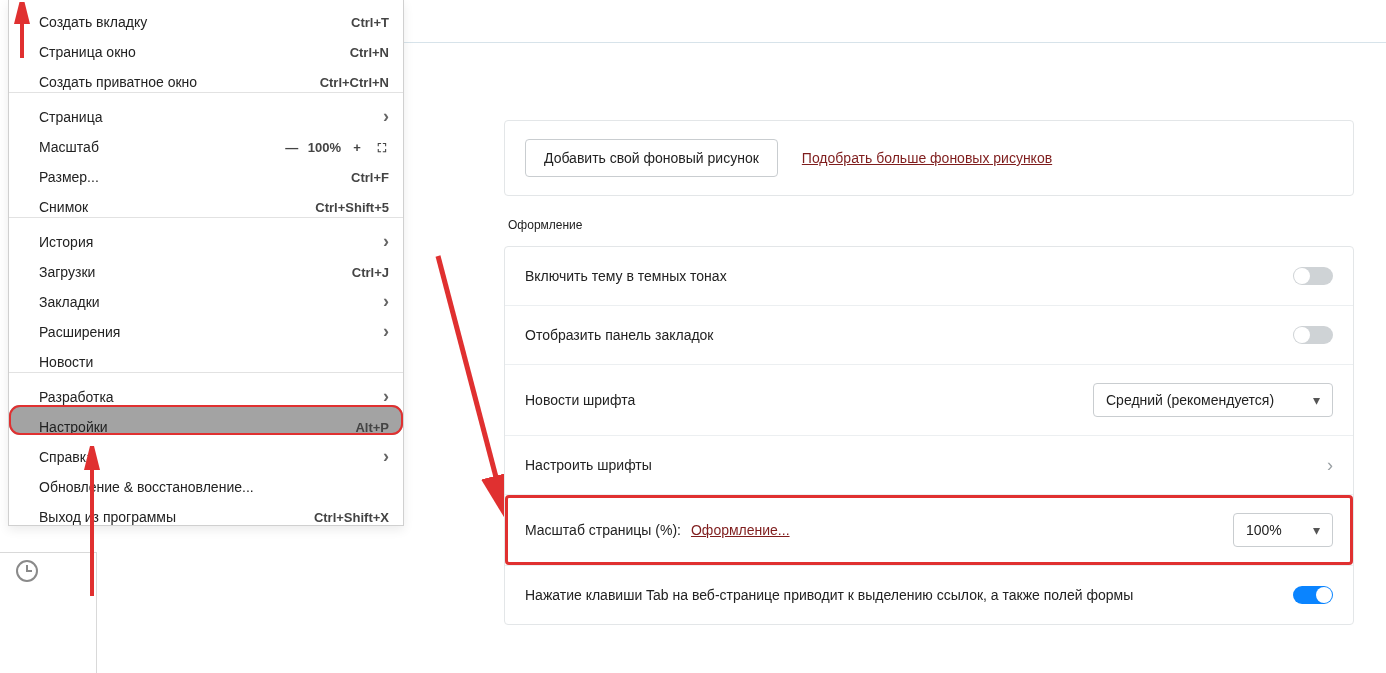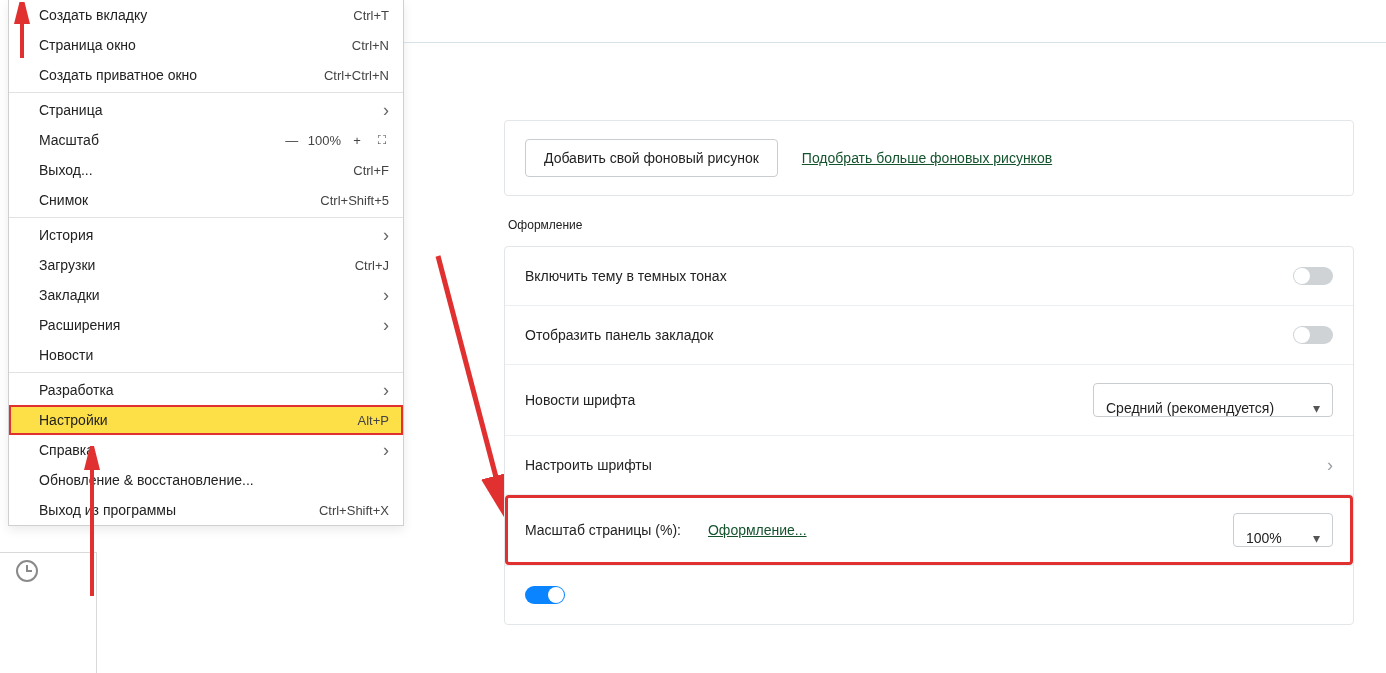--- a/index.html
+++ b/index.html
@@ -6,26 +6,26 @@
   html, body { width: 1386px; height: 673px; font-family: "Segoe UI", Arial, sans-serif; font-size: 14px; color: #222; background: #fff; overflow: hidden; }
   .root { position: relative; width: 1386px; height: 673px; }
 
   
   .menu {
     position: absolute; left: 8px; top: 0; width: 396px;
     background: #fff; border: 1px solid #d0d0d0; border-top: none;
     box-shadow: 0 4px 10px rgba(0,0,0,0.08);
   }
   .menu-item {
-    display: flex; align-items: center; justify-content: space-between;
+    display: flex; align-items: flex-end; justify-content: space-between;
     height: 30px; padding: 0 14px 0 30px; cursor: default;
   }
-  .menu-item.highlight { background: #fde047; outline: 2px solid #e03030; outline-offset: -2px; }
+  .menu-item.highlight { background: #a3a3a3; outline: 2px solid #e03030; outline-offset: -2px; border-radius: 11px; }
   .menu-label { color: #222; }
-  .menu-short { color: #444; font-size: 13px; display: flex; align-items: center; gap: 6px; }
+  .menu-short { color: #444; font-size: 13px; display: flex; align-items: center; gap: 6px; font-weight: bold; }
   .menu-sep { height: 1px; background: #e2e2e2; margin: 2px 0; }
   .chevron::after { content: "›"; color: #666; font-size: 18px; line-height: 1; }
   .zoom-cluster { display: inline-flex; align-items: center; gap: 8px; color: #444; }
   .zoom-btn { width: 16px; text-align: center; cursor: pointer; }
   .full-icon { font-size: 12px; letter-spacing: -2px; }
 
   
   .leftbar {
     position: absolute; left: 0; top: 552px; width: 96px; height: 121px;
     border-top: 1px solid #d9d9d9;
@@ -61,46 +61,46 @@
     display: flex; align-items: center; justify-content: space-between;
     padding: 18px 20px; min-height: 58px;
   }
   .card-sep { height: 1px; background: #eceff1; }
   .section-title { font-size: 12px; color: #222; margin: 22px 0 14px 4px; font-weight: 500; }
 
   .btn-outline {
     border: 1px solid #c9cdd0; border-radius: 4px; background: #fff;
     padding: 10px 18px; font-size: 14px; color: #222; cursor: pointer;
   }
-  .link { color: #14532d; text-decoration: underline; cursor: pointer; }
+  .link { color: #7f1d1d; text-decoration: underline; cursor: pointer; }
 
   .toggle {
     position: relative; width: 40px; height: 18px; border-radius: 10px;
     background: #cfd3d6; cursor: pointer;
   }
   .toggle::after {
     content: ""; position: absolute; top: 1px; left: 1px; width: 16px; height: 16px;
     border-radius: 50%; background: #fff; transition: left .15s;
   }
   .toggle.on { background: #0a84ff; }
   .toggle.on::after { left: 23px; }
 
   .select {
-    display: inline-flex; align-items: flex-end; justify-content: space-between;
+    display: inline-flex; align-items: center; justify-content: space-between;
     min-width: 240px; height: 34px; padding: 0 12px;
     border: 1px solid #c9cdd0; border-radius: 4px; background: #fff; cursor: pointer;
   }
   .select .caret { margin-left: 10px; color: #555; }
   .select.small { min-width: 100px; }
 
   .row-chevron { color: #9aa0a4; font-size: 18px; }
 
   .row-highlight { outline: 3px solid #e03030; outline-offset: -3px; border-radius: 4px; }
 
-  .row-left { display: flex; align-items: baseline; gap: 27px; }
+  .row-left { display: flex; align-items: baseline; gap: 10px; }
 </style>
 </head>
 <body>
 
 <div class="root">
 
   <div class="topline"></div>
 
   <div class="menu" id="menu">
       <div class="menu-item">
@@ -125,21 +125,21 @@
         <span class="menu-short">
           <span class="zoom-cluster">
             <span class="zoom-btn">—</span>
             <span>100%</span>
             <span class="zoom-btn">+</span>
             <span class="zoom-btn full-icon">⛶</span>
           </span>
         </span>
       </div>
       <div class="menu-item">
-        <span class="menu-label">Выход...</span>
+        <span class="menu-label">Размер...</span>
         <span class="menu-short">Ctrl+F</span>
       </div>
       <div class="menu-item">
         <span class="menu-label">Снимок</span>
         <span class="menu-short">Ctrl+Shift+5</span>
       </div>
       <div class="menu-sep"></div>
       <div class="menu-item">
         <span class="menu-label">История</span>
         <span class="menu-short chevron"></span>
@@ -258,19 +258,20 @@
           <a class="link">Оформление...</a>
         </div>
         <div class="select small">
           <span>100%</span>
           <span class="caret">▾</span>
         </div>
       </div>
       <div class="card-sep"></div>
 
       <div class="card-row">
+        <span style="max-width:720px">Нажатие клавиши Tab на веб-странице приводит к выделению ссылок, а также полей формы</span>
         <div class="toggle on"></div>
       </div>
 
     </div>
   </div>
 
 </div>
 
 </body></html>

